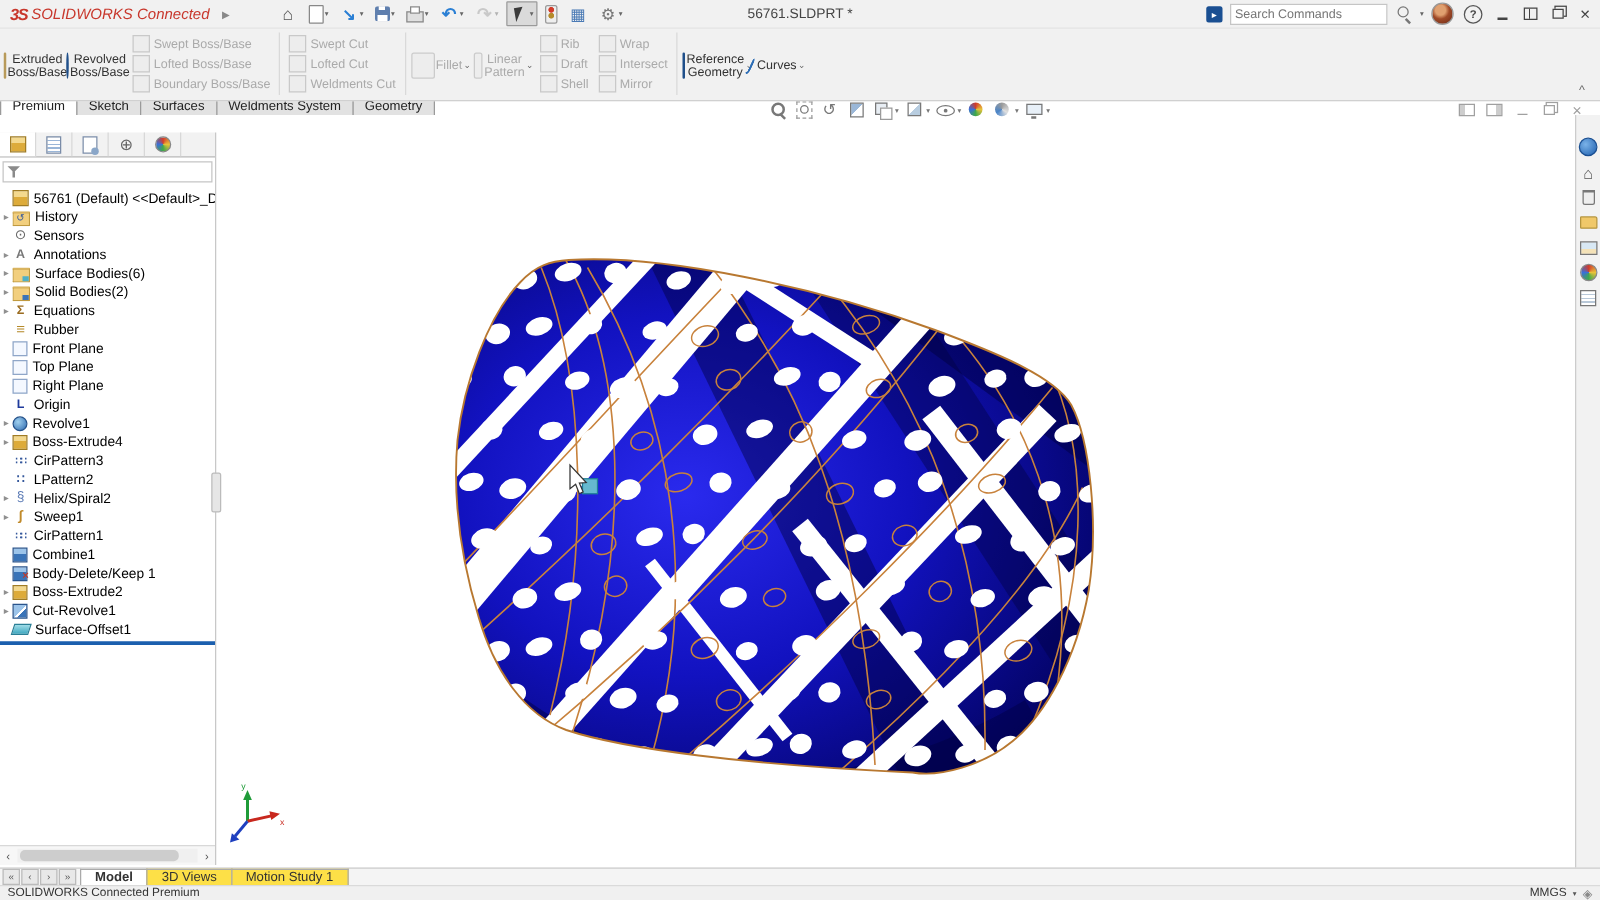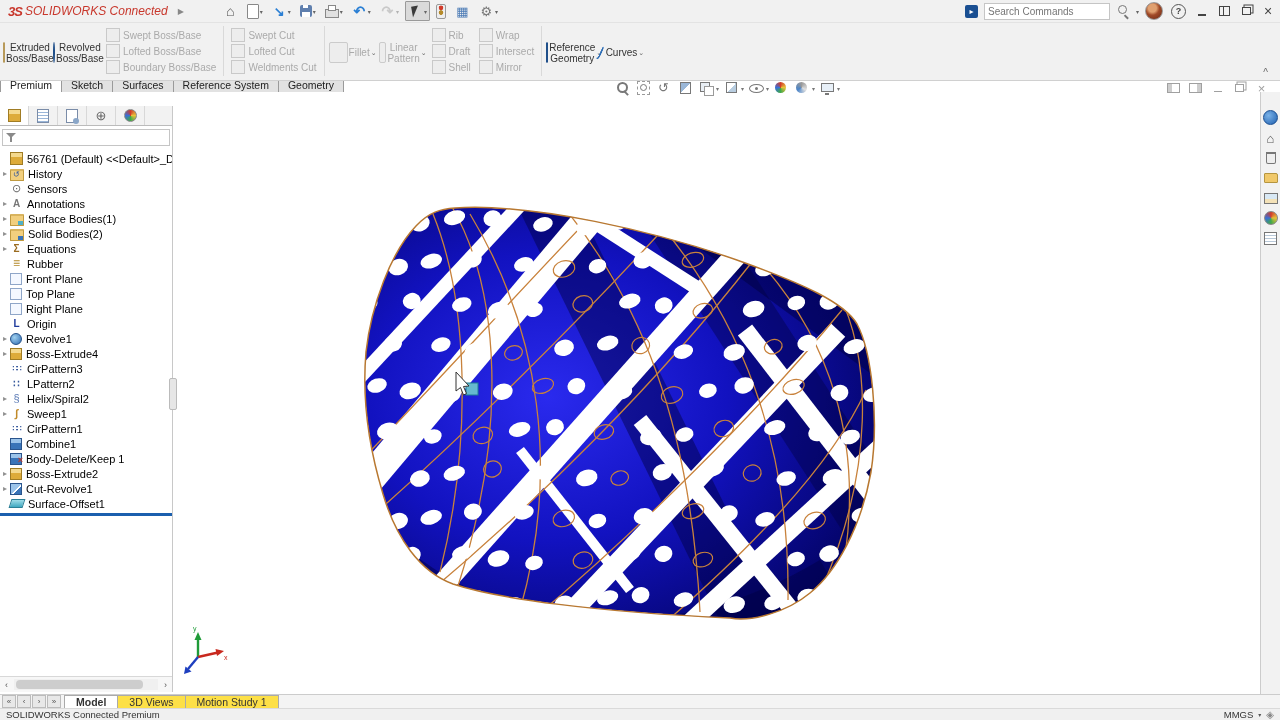--- a/index.html
+++ b/index.html
@@ -452,20 +452,21 @@
       <span class="qi-item">
         <span class="qi qi-grid-panels"></span>
 
       </span>
 
       <span class="qi-item">
         <span class="qi qi-options-gear"></span>
         <span class="qi-caret caret show"></span>
       </span>
     </div>
+  <div class="doc-title">56761.SLDPRT *</div>
   <div class="tb-right">
     <span class="search-scope"></span>
     <input class="search-input" type="text" placeholder="Search Commands" style="">
     <span class="search-mag"></span>
     <span class="search-caret"></span>
     <span class="avatar"></span>
     <span class="wb wb-help"></span>
     <span class="wb wb-minimize"></span>
     <span class="wb wb-maximize"></span>
     <span class="wb wb-restore"></span>
@@ -606,21 +607,21 @@
 
     <div class="rtab">
       <span>Sketch</span>
     </div>
 
     <div class="rtab">
       <span>Surfaces</span>
     </div>
 
     <div class="rtab">
-      <span>Reference System</span>
+      <span>Weldments System</span>
     </div>
 
     <div class="rtab">
       <span>Geometry</span>
     </div>
   </div>
 
 <div class="headsup">
 
     <div class="hu-item">
@@ -735,21 +736,21 @@
 
         <div class="tree-item">
           <span class="arrow show"></span>
           <span class="tico tico-annotations"></span>
           <span>Annotations</span>
         </div>
 
         <div class="tree-item">
           <span class="arrow show"></span>
           <span class="tico tico-surface-folder"></span>
-          <span>Surface Bodies(1)</span>
+          <span>Surface Bodies(6)</span>
         </div>
 
         <div class="tree-item">
           <span class="arrow show"></span>
           <span class="tico tico-solid-folder"></span>
           <span>Solid Bodies(2)</span>
         </div>
 
         <div class="tree-item">
           <span class="arrow show"></span>

